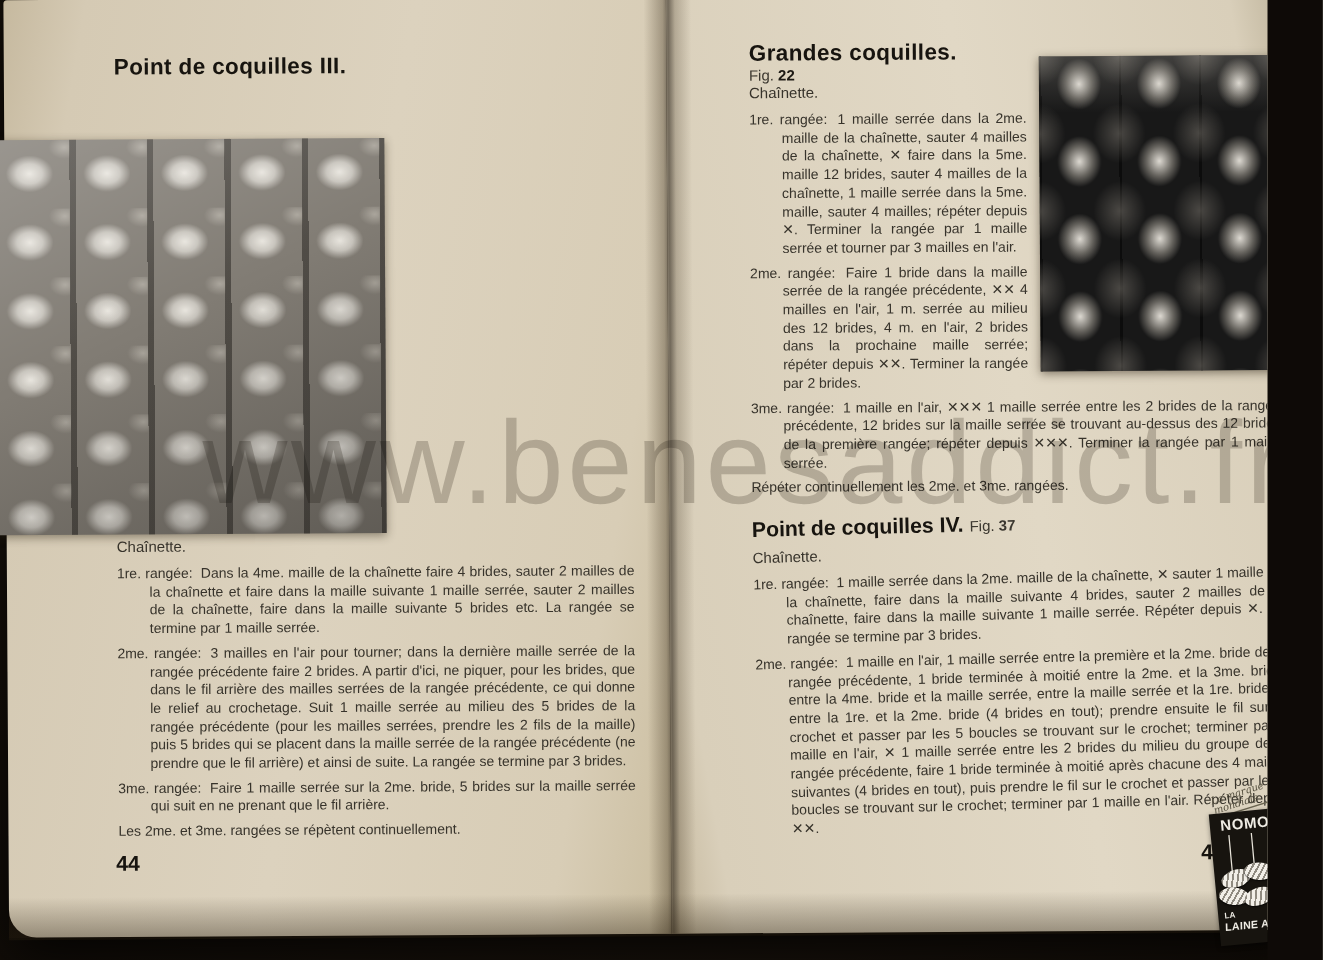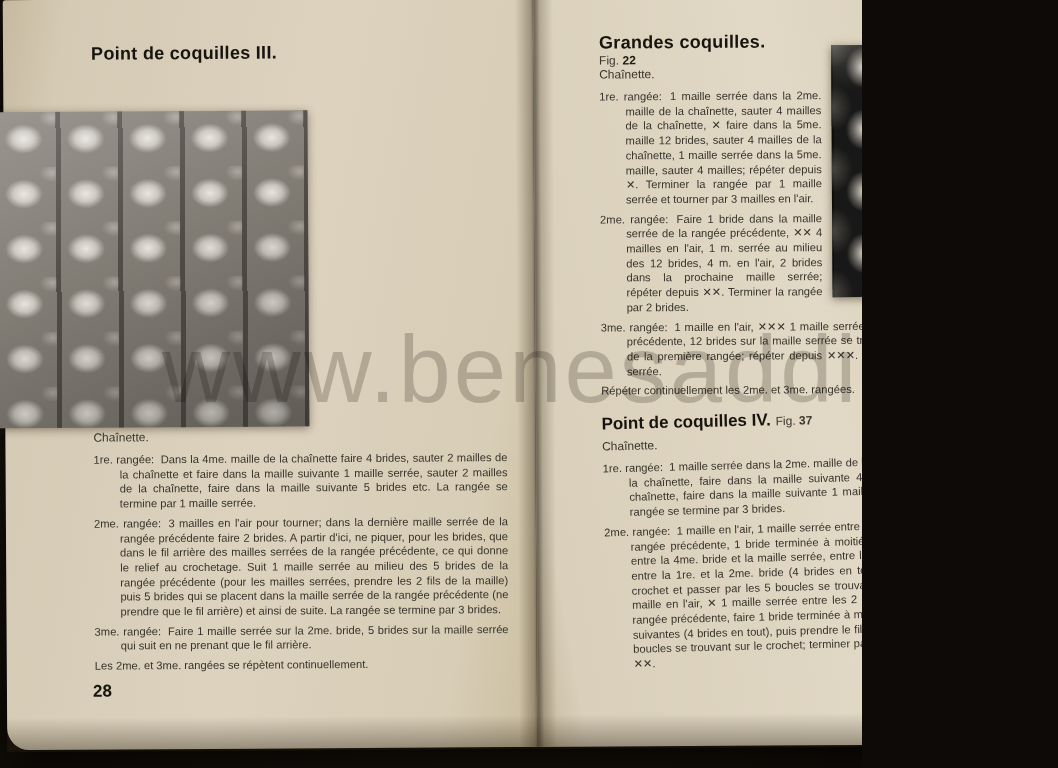--- a/index.html
+++ b/index.html
@@ -1,17 +1,17 @@
 <!DOCTYPE html>
 <html lang="fr"><head>
 <meta charset="utf-8">
 <style>
   html,body{margin:0;padding:0;background:#0e0a07;}
   .scene{
-    position:relative;width:862px;height:768px;overflow:hidden;
+    position:relative;width:1014px;height:768px;overflow:hidden;
     background:radial-gradient(ellipse at 50% 45%, #2a2015 0%, #1b140d 60%, #120d08 100%);
     font-family:"Liberation Sans", sans-serif;color:#37332b;
   }
   .book{
     position:absolute;left:5px;top:-3px;width:1044px;height:750px;
     transform:rotate(-0.35deg);
     box-shadow:0 14px 45px rgba(0,0,0,.85);
   }
   .page{position:absolute;top:0;height:100%;}
   .page.left{
@@ -141,21 +141,21 @@
         <p class="para">
           <span class="lab">2me. rangée:</span>
           <span>3 mailles en l'air pour tourner; dans la dernière maille serrée de la rangée précédente faire 2 brides. A partir d'ici, ne piquer, pour les brides, que dans le fil arrière des mailles serrées de la rangée précédente, ce qui donne le relief au crochetage. Suit 1 maille serrée au milieu des 5 brides de la rangée précédente (pour les mailles serrées, prendre les 2 fils de la maille) puis 5 brides qui se placent dans la maille serrée de la rangée précédente (ne prendre que le fil arrière) et ainsi de suite. La rangée se termine par 3 brides.</span>
         </p>
         <p class="para">
           <span class="lab">3me. rangée:</span>
           <span>Faire 1 maille serrée sur la 2me. bride, 5 brides sur la maille serrée qui suit en ne prenant que le fil arrière.</span>
         </p>
         <p class="note">Les 2me. et 3me. rangées se répètent continuellement.</p>
       </div>
-      <div class="pagenum">28</div>
+      <div class="pagenum">44</div>
     </section>
 
     <section class="page right">
       <div class="content">
         <div class="photo-right"></div>
         <h1 class="title">Grandes coquilles.</h1>
         <div class="figline">
           <span>Fig.</span>
           <b>22</b>
         </div>

